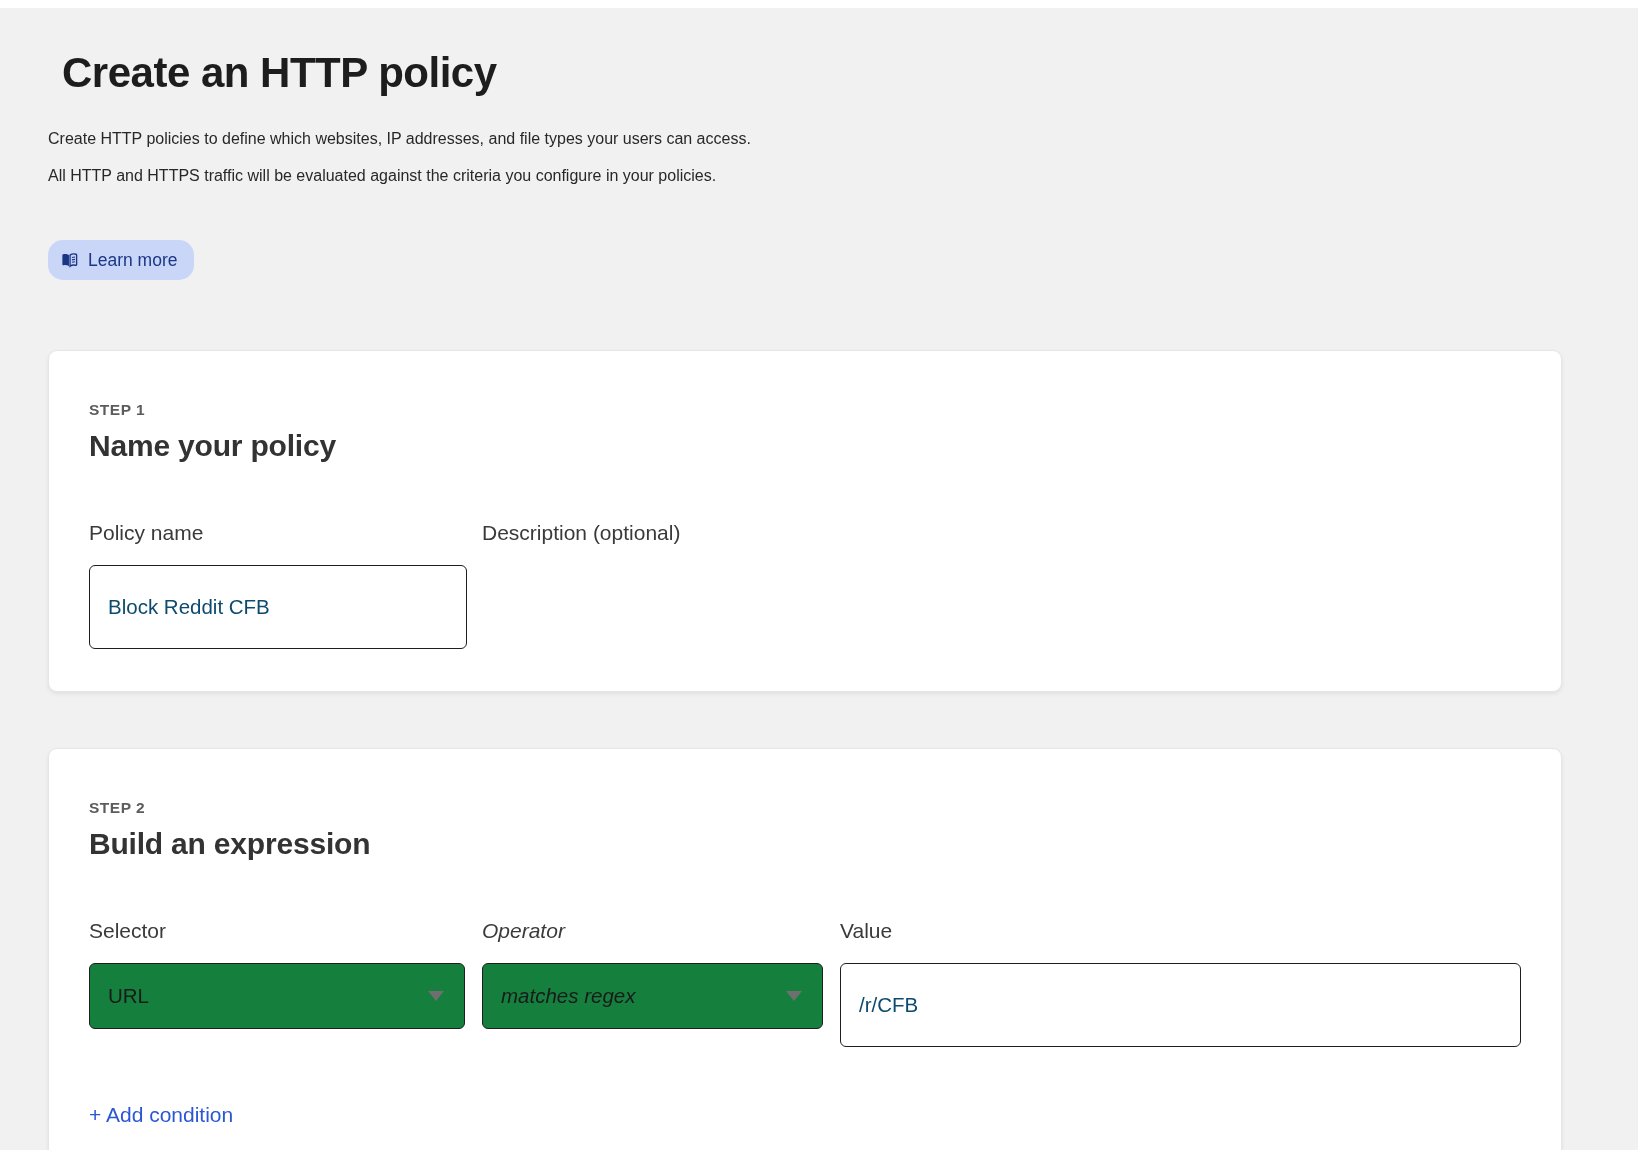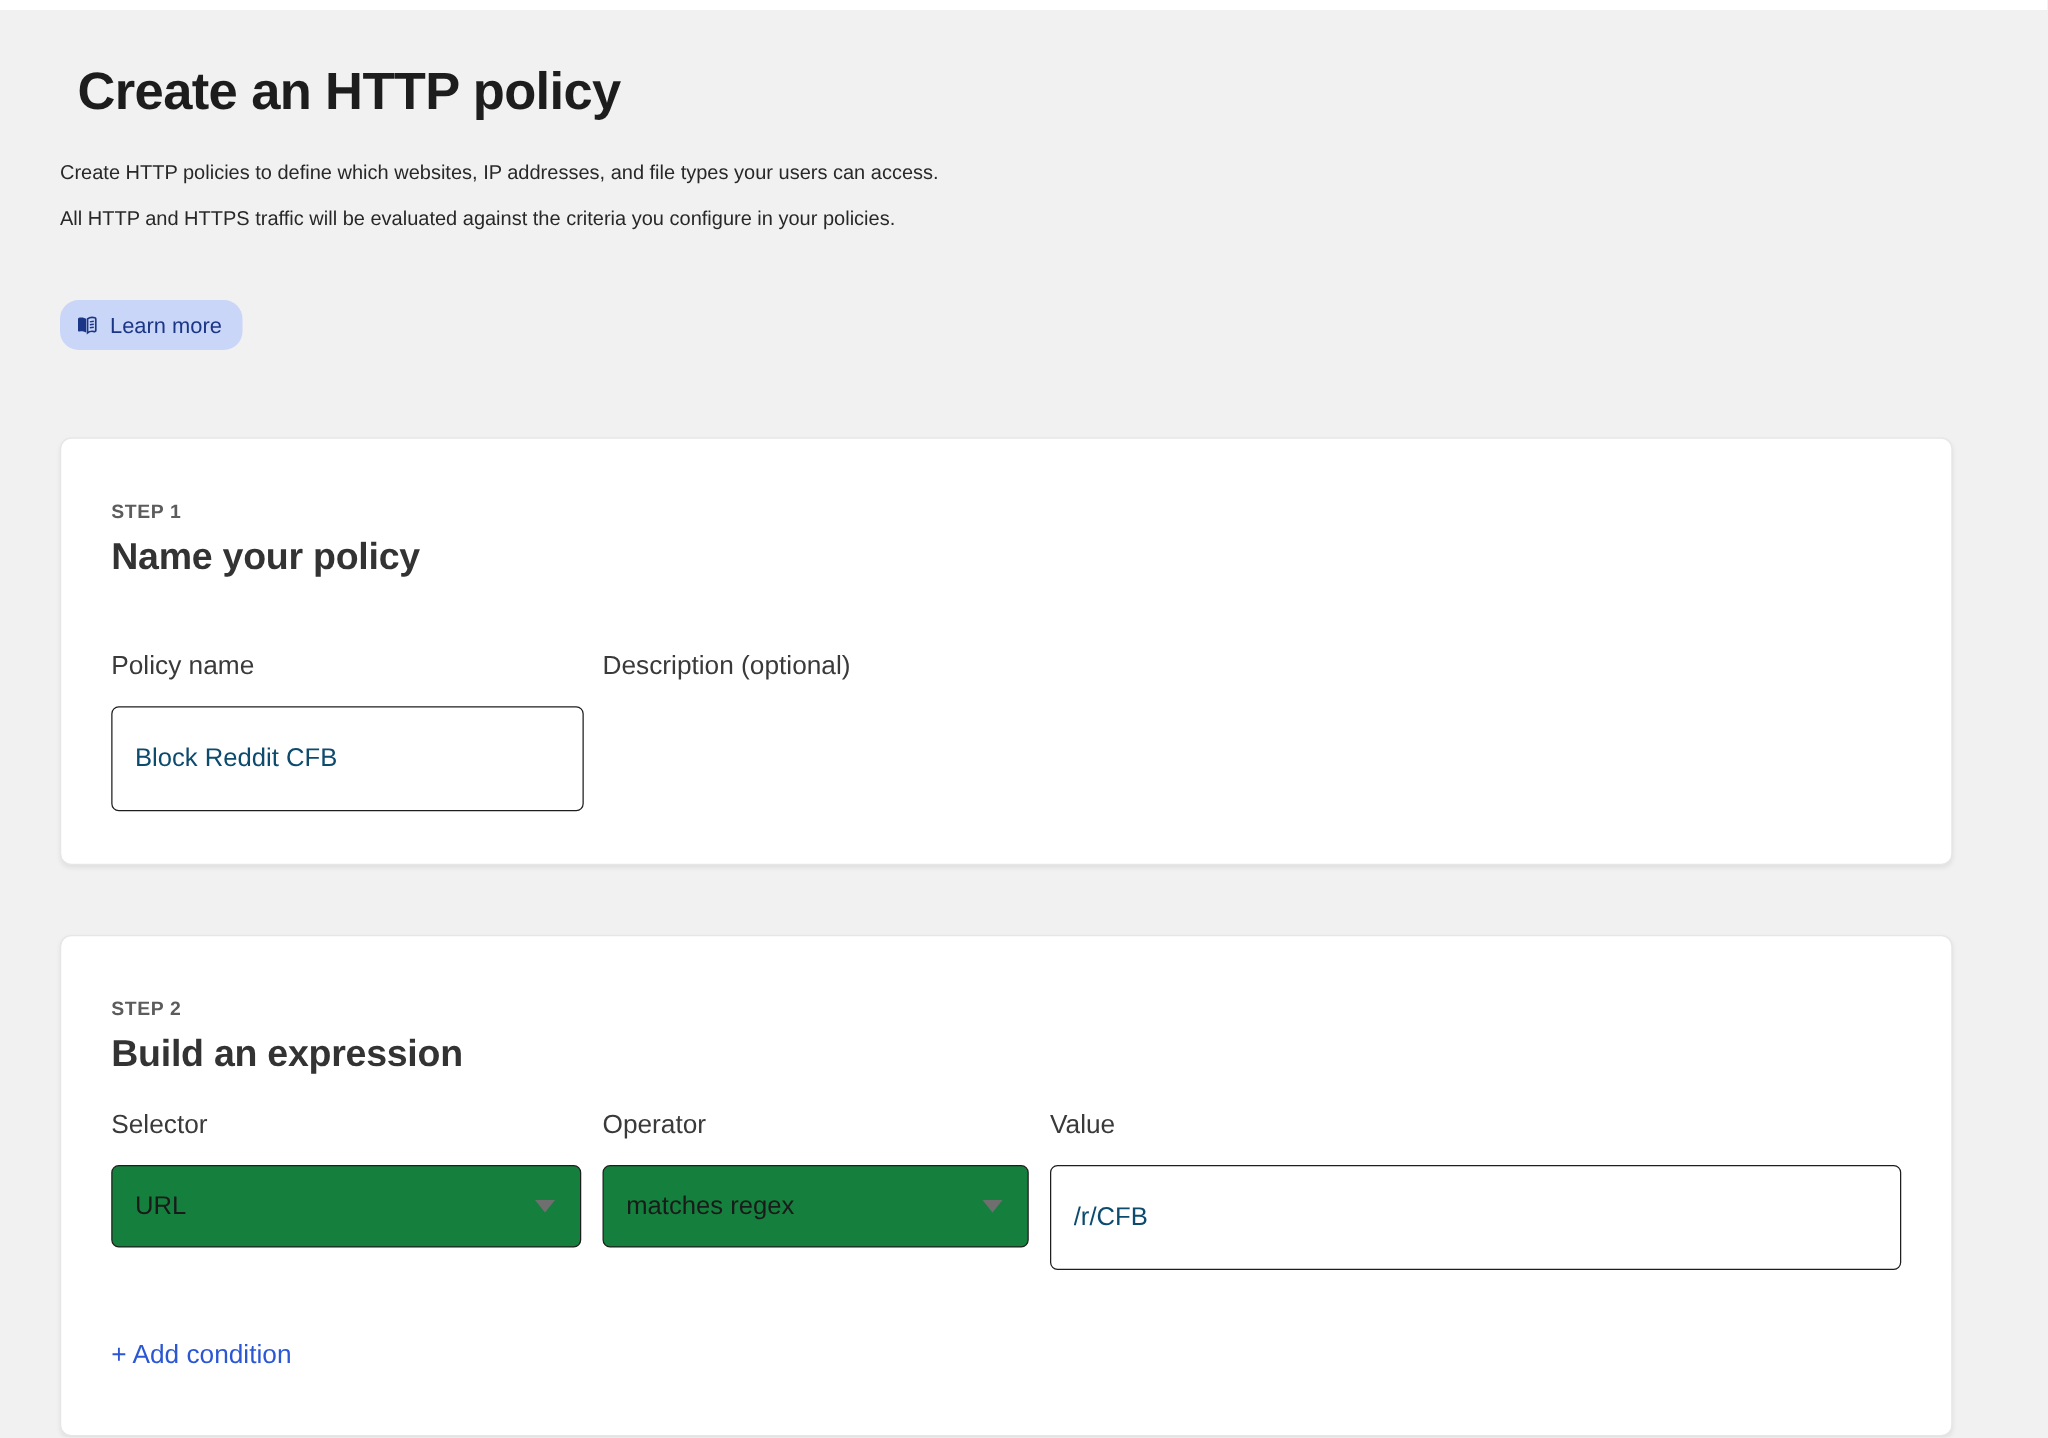--- a/index.html
+++ b/index.html
@@ -89,23 +89,23 @@
     background: #ffffff;
     font-family: inherit;
     font-size: 20.5px;
     color: #0c4a6e;
     padding: 0 18px;
     outline: none;
   }
   .field-policy   { width: 378px; flex: 0 0 auto; }
   .field-desc     { flex: 1 1 auto; }
 
-  .cond-row { margin-top: 27px; display: flex; gap: 17px; }
+  .cond-row { margin-top: 58px; display: flex; gap: 17px; }
   .field-selector { width: 376px; flex: 0 0 auto; }
-  .field-operator { width: 341px; flex: 0 0 auto; }
+  .field-operator { width: 341px; flex: 0 0 auto; font-style: italic; }
   .field-value    { flex: 1 1 auto; }
 
   .select-box {
     height: 66px;
     border: 1.5px solid #1e1e1e;
     border-radius: 6px;
     background: #15803d;
     display: flex;
     align-items: center;
     justify-content: space-between;

